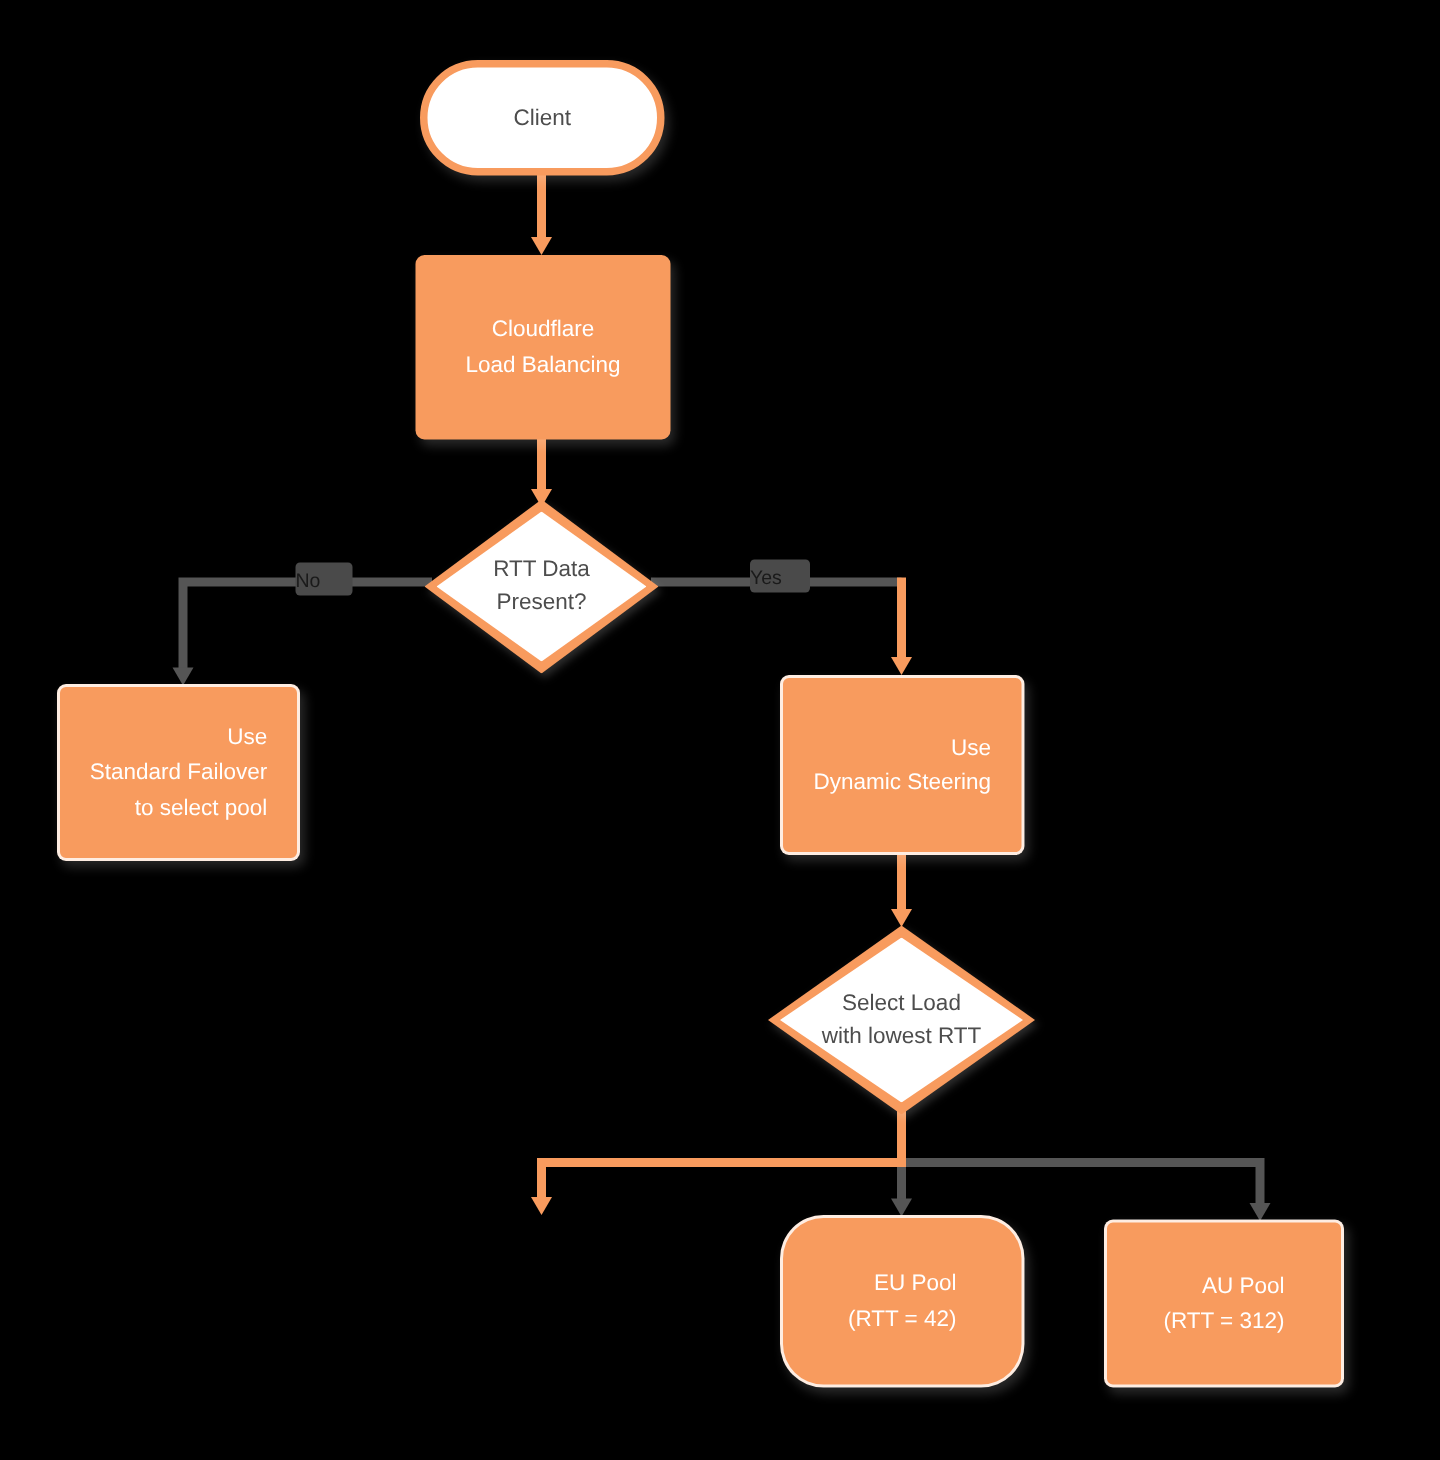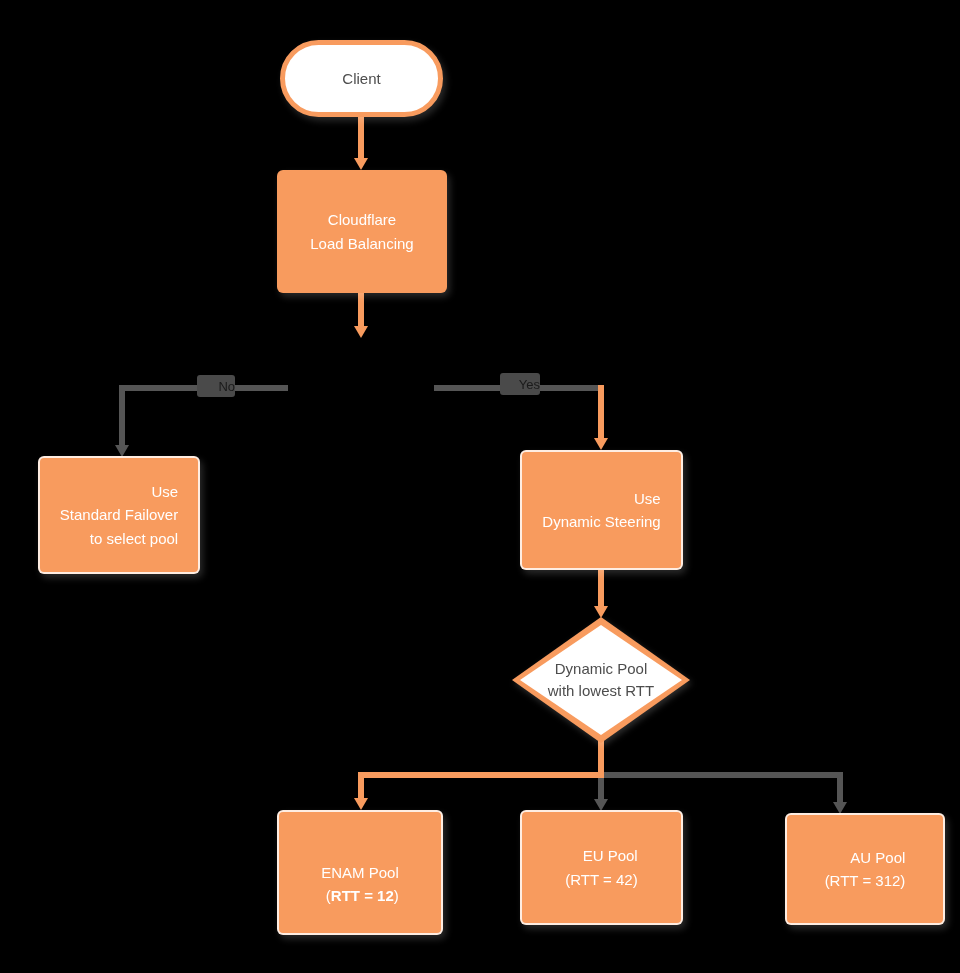--- a/index.html
+++ b/index.html
@@ -51,34 +51,34 @@
     position:absolute;inset:8px;background:#ffffff;
     clip-path:polygon(50% 0,100% 50%,50% 100%,0 50%);
   }
   .diamond .label{
     position:absolute;inset:0;display:flex;align-items:center;justify-content:center;
     text-align:center;color:var(--text-on-white);font-size:15px;line-height:1.5;
   }
 
   .edge-label{
     position:absolute;background:var(--edge-label-bg);color:var(--edge-label-text);
-    display:flex;align-items:center;justify-content:flex-end;
+    display:flex;align-items:center;justify-content:flex-start;
     font-size:13px;border-radius:3px;
   }
 
   
   #client{left:280px;top:40px;width:163px;height:77px;}
   #load-balancer{left:277px;top:170px;width:170px;height:123px;}
   #rtt-decision{left:283px;top:333px;width:156px;height:116px;}
   #standard-failover{left:38px;top:456px;width:162px;height:118px;}
   #dynamic-steering{left:520px;top:450px;width:163px;height:120px;}
   #select-pool{left:512px;top:617px;width:178px;height:126px;}
   #enam-pool{left:277px;top:810px;width:166px;height:125px;}
-  #eu-pool{left:520px;top:810px;width:163px;height:115px;}
-  #au-pool{left:785px;top:813px;width:160px;height:112px;}
+  #eu-pool{left:520px;top:810px;width:163px;height:115px;border-radius:29px;}
+  #au-pool{left:736px;top:813px;width:160px;height:112px;}
   #label-no{left:197px;top:375px;width:38px;height:22px;}
   #label-yes{left:500px;top:373px;width:40px;height:22px;}
 </style>
 </head>
 <body>
 
 <div class="canvas">
 
   <svg class="edges" width="960" height="973" viewBox="0 0 960 973" aria-hidden="true">
 
@@ -129,45 +129,45 @@
 
   <div class="node box" id="load-balancer">
     <span class="label">Cloudflare
 Load Balancing</span>
   </div>
 
   <div class="node stadium" id="client">
     <span class="label">Client</span>
   </div>
 
+  <div class="node diamond" id="rtt-decision">
+    <div class="shape-outer"></div>
+    <div class="shape-inner"></div>
+    <div class="label">RTT Data
+Present?</div>
+  </div>
 
   <div class="node box rimmed" id="standard-failover">
     <span class="label">Use
 Standard Failover
 to select pool</span>
   </div>
 
   <div class="node box rimmed" id="dynamic-steering">
     <span class="label">Use
 Dynamic Steering</span>
   </div>
 
   <div class="node diamond" id="select-pool">
     <div class="shape-outer"></div>
     <div class="shape-inner"></div>
-    <div class="label">Dynamic Pool
+    <div class="label">Select Load
 with lowest RTT</div>
   </div>
 
-  <div class="node box rimmed" id="enam-pool">
-    <div class="label">
-      <span>ENAM Pool</span>
-      <span><span>(</span><b>RTT = 12</b><span>)</span></span>
-    </div>
-  </div>
 
   <div class="node box rimmed" id="eu-pool">
     <span class="label">EU Pool
 (RTT = 42)</span>
   </div>
 
   <div class="node box rimmed" id="au-pool">
     <span class="label">AU Pool
 (RTT = 312)</span>
   </div>

